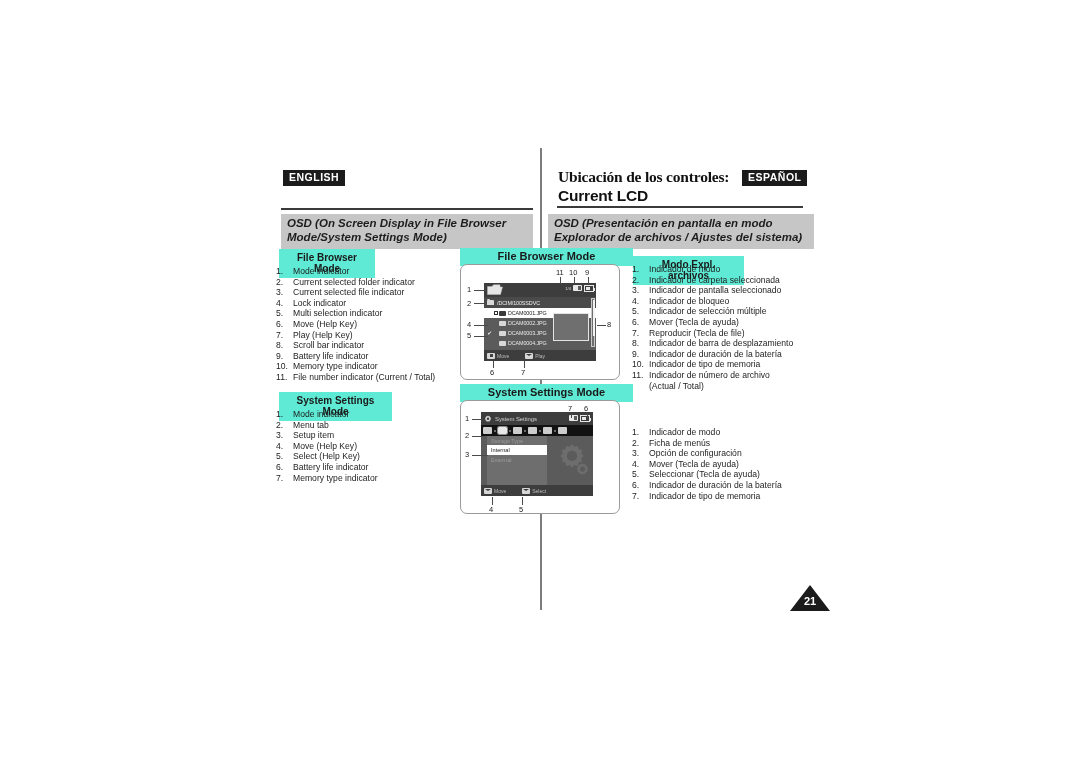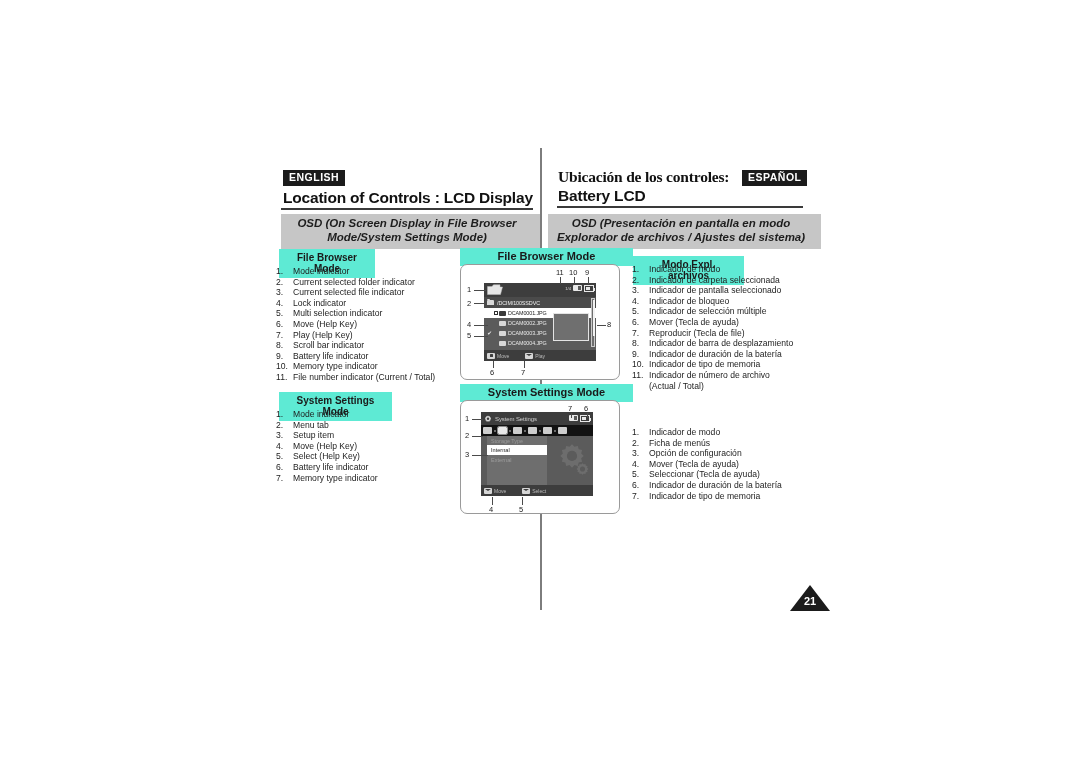--- a/index.html
+++ b/index.html
@@ -66,23 +66,22 @@
   #rule-es { left: 557px; top: 206px; width: 246px; }
 
   
   .subbar {
     position: absolute;
     background: #c6c6c6;
     font-size: 11.5px;
     font-style: italic;
     font-weight: bold;
     color: #1d1d1d;
-    padding: 3px 13px 4px 6px;
+    padding: 3px 6px 4px 6px;
     line-height: 13.5px;
-    text-align: center;
   }
   #subbar-en { left: 281px; top: 214px; width: 240px; height: 28px; }
   #subbar-es { left: 548px; top: 214px; width: 254px; height: 28px; }
 
   
   .chip {
     position: absolute;
     background: #5eead4;
     font-size: 10px;
     font-weight: bold;
@@ -332,23 +331,22 @@
 </head>
 <body>
 
 <div class="page">
 
   <div class="col-divider"></div>
 
   <div class="lang-badge" id="badge-en">ENGLISH</div>
   <div class="lang-badge" id="badge-es">ESPAÑOL</div>
 
-  <div class="title" id="title-en">Location of Controls : LCD Display</div>
   <div class="title" id="title-es-1">Ubicación de los controles:</div>
-  <div class="title" id="title-es-2">Battery LCD</div>
+  <div class="title" id="title-es-2">Current LCD</div>
 
   <div class="title-rule" id="rule-en"></div>
   <div class="title-rule" id="rule-es"></div>
 
   <div class="subbar" id="subbar-en">OSD (On Screen Display in File Browser Mode/System Settings Mode)</div>
   <div class="subbar" id="subbar-es">OSD (Presentación en pantalla en modo Explorador de archivos / Ajustes del sistema)</div>
 
   <div class="chip" id="chip-fb-left">File Browser Mode</div>
   <div class="chip" id="chip-ss-left">System Settings Mode</div>
   <div class="chip" id="chip-fb-center">File Browser Mode</div>

